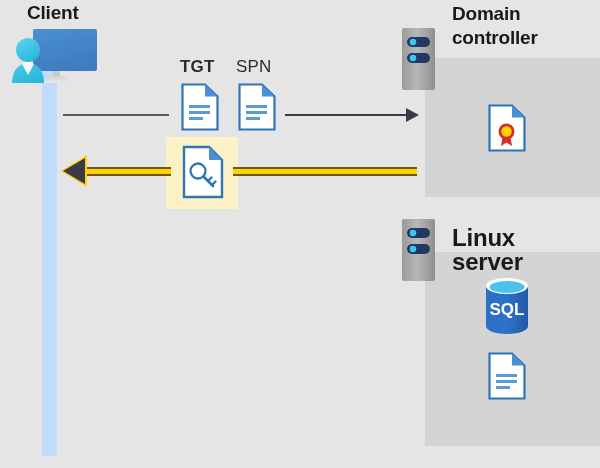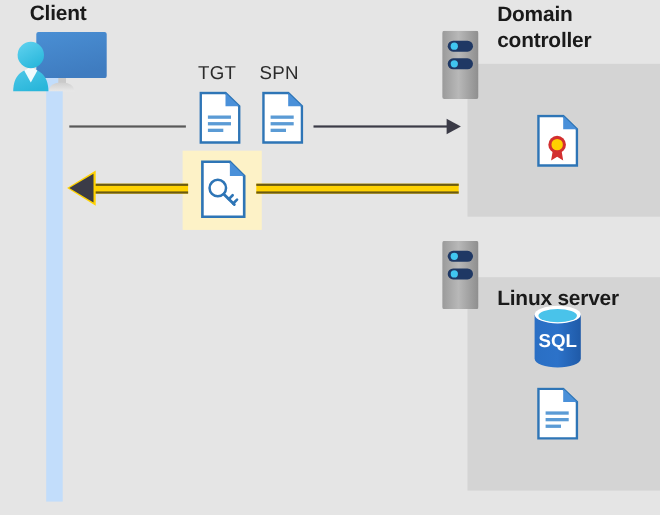--- a/index.html
+++ b/index.html
@@ -43,24 +43,23 @@
   #dc-title {
     left: 452px;
     top: 2px;
     font-size: 19px;
     line-height: 24px;
     width: 140px;
   }
   #linux-title {
     left: 452px;
     top: 226px;
-    font-size: 19px;
+    font-size: 24px;
     line-height: 24px;
     width: 140px;
-    margin-top: 34px;
   }
 
   
   .panel { background: #d4d4d4; }
   #dc-panel   { left: 425px; top: 58px;  width: 175px; height: 139px; }
   #linux-panel{ left: 425px; top: 252px; width: 175px; height: 194px; }
 
   
   .server-icon { width: 33px; height: 62px; }
   #dc-server    { left: 402px; top: 28px; }
@@ -124,21 +123,21 @@
   #spn-doc  { left: 238px; top: 83px; }
   #key-doc  { left: 182px; top: 145px; width: 42px; height: 54px; }
   #cert-doc { left: 488px; top: 104px; width: 38px; height: 48px; }
   #keytab-doc { left: 488px; top: 352px; width: 38px; height: 48px; }
 
   .doc-label {
     font-size: 17px;
     color: #2b2b2b;
     letter-spacing: 0.2px;
   }
-  #tgt-label { left: 180px; top: 57px; }
+  #tgt-label { left: 180px; top: 57px; font-weight: bold; }
   #spn-label { left: 236px; top: 57px; }
 
   #keytab-label {
     left: 425px; top: 416px;
     width: 175px;
     text-align: center;
     font-size: 19px;
     color: #2b2b2b;
   }
 

